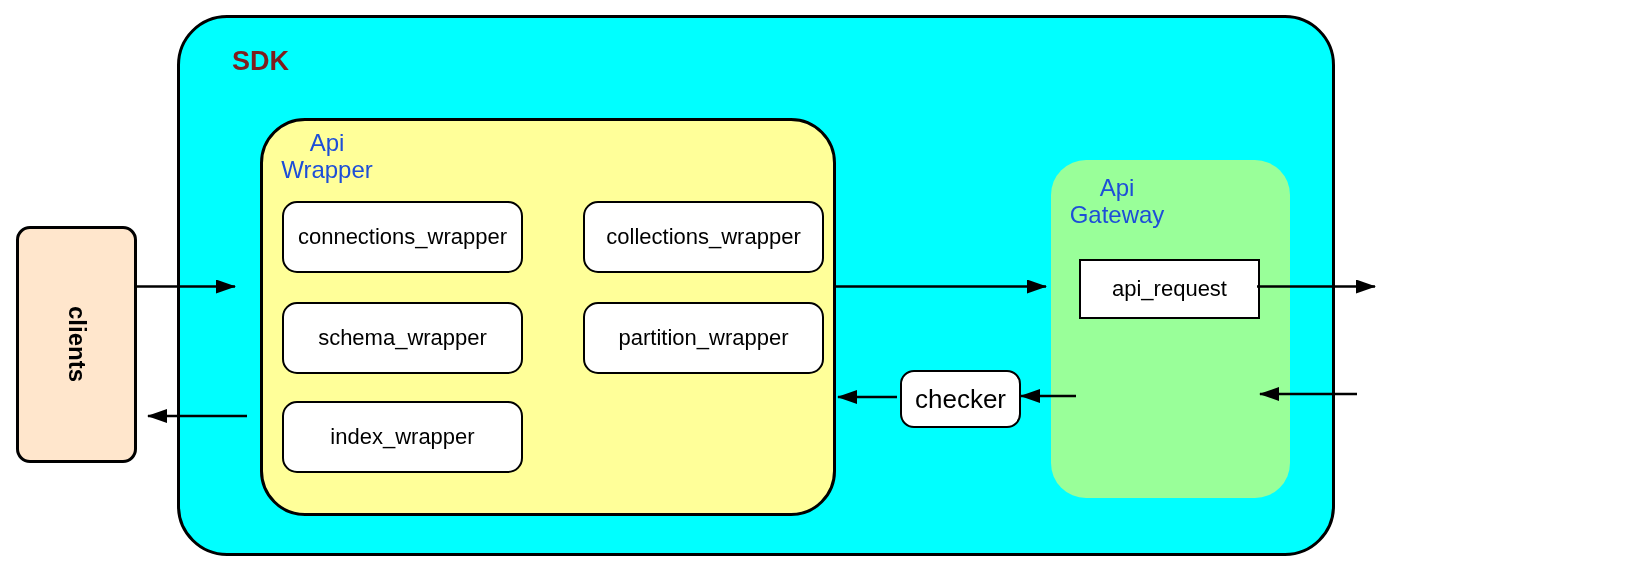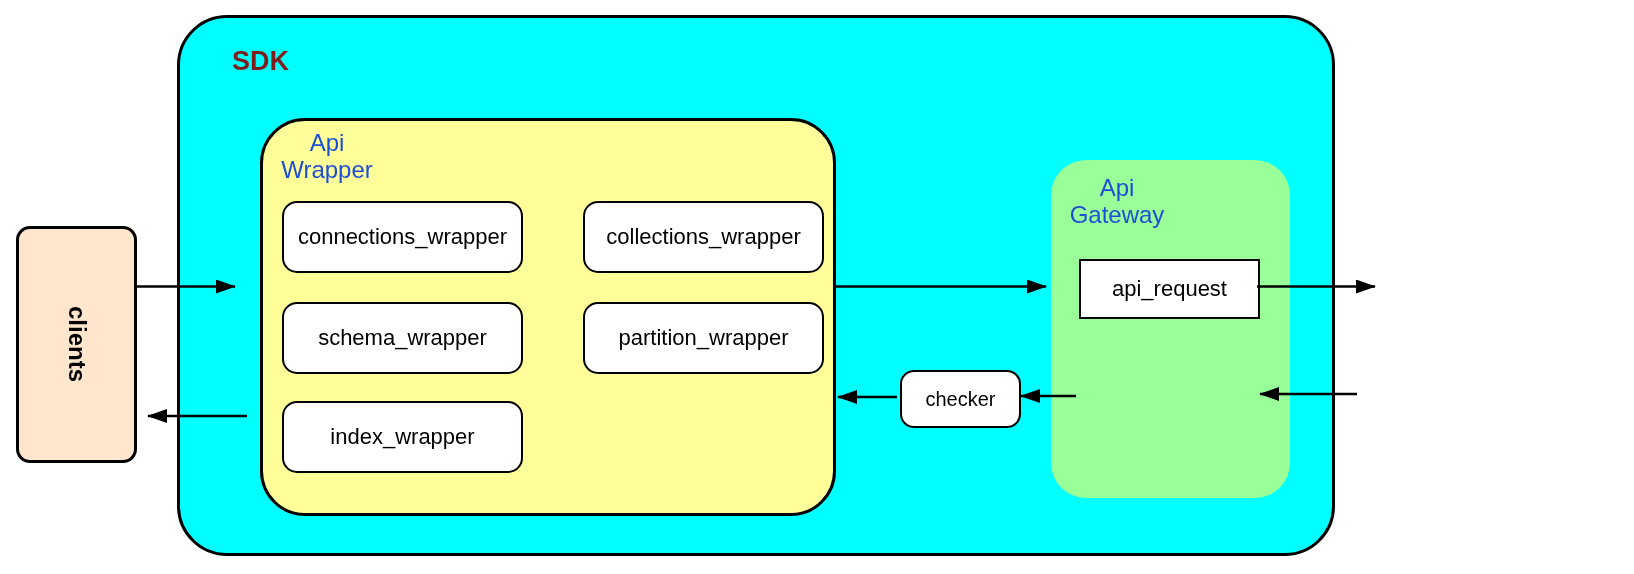--- a/index.html
+++ b/index.html
@@ -90,21 +90,21 @@
   .col2 { left: 320px; }
   .row1 { top: 80px; }
   .row2 { top: 181px; }
   .row3 { top: 280px; }
   
   .checker-box {
     left: 720px; top: 352px; width: 121px; height: 58px;
     background: #ffffff;
     border: 2.5px solid #000000;
     border-radius: 14px;
-    font-size: 20px;
+    font-size: 26px;
   }
   
   .api-gateway-box {
     position: absolute;
     box-sizing: border-box;
     left: 871px; top: 142px; width: 239px; height: 338px;
     background: #99ff99;
     border: none;
     border-radius: 35px;
   }

